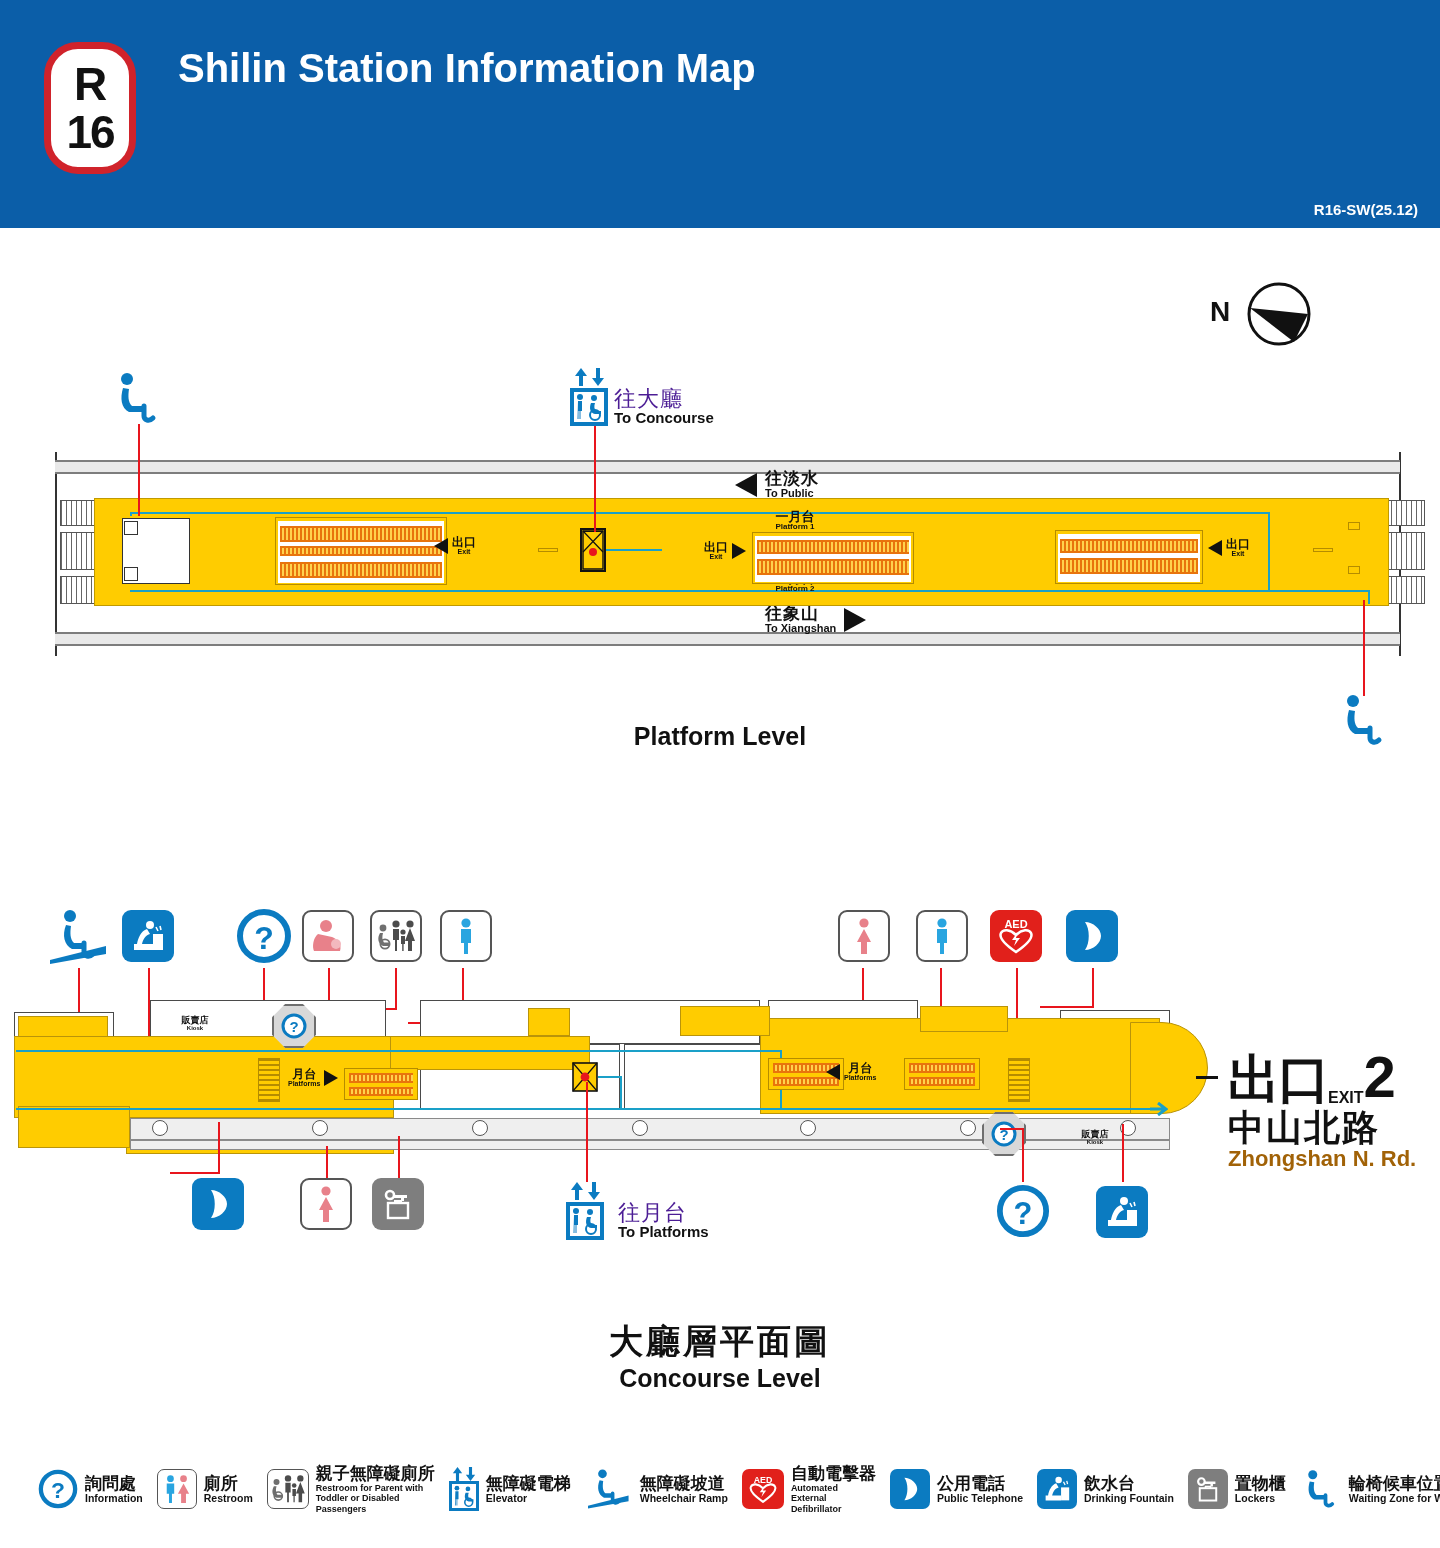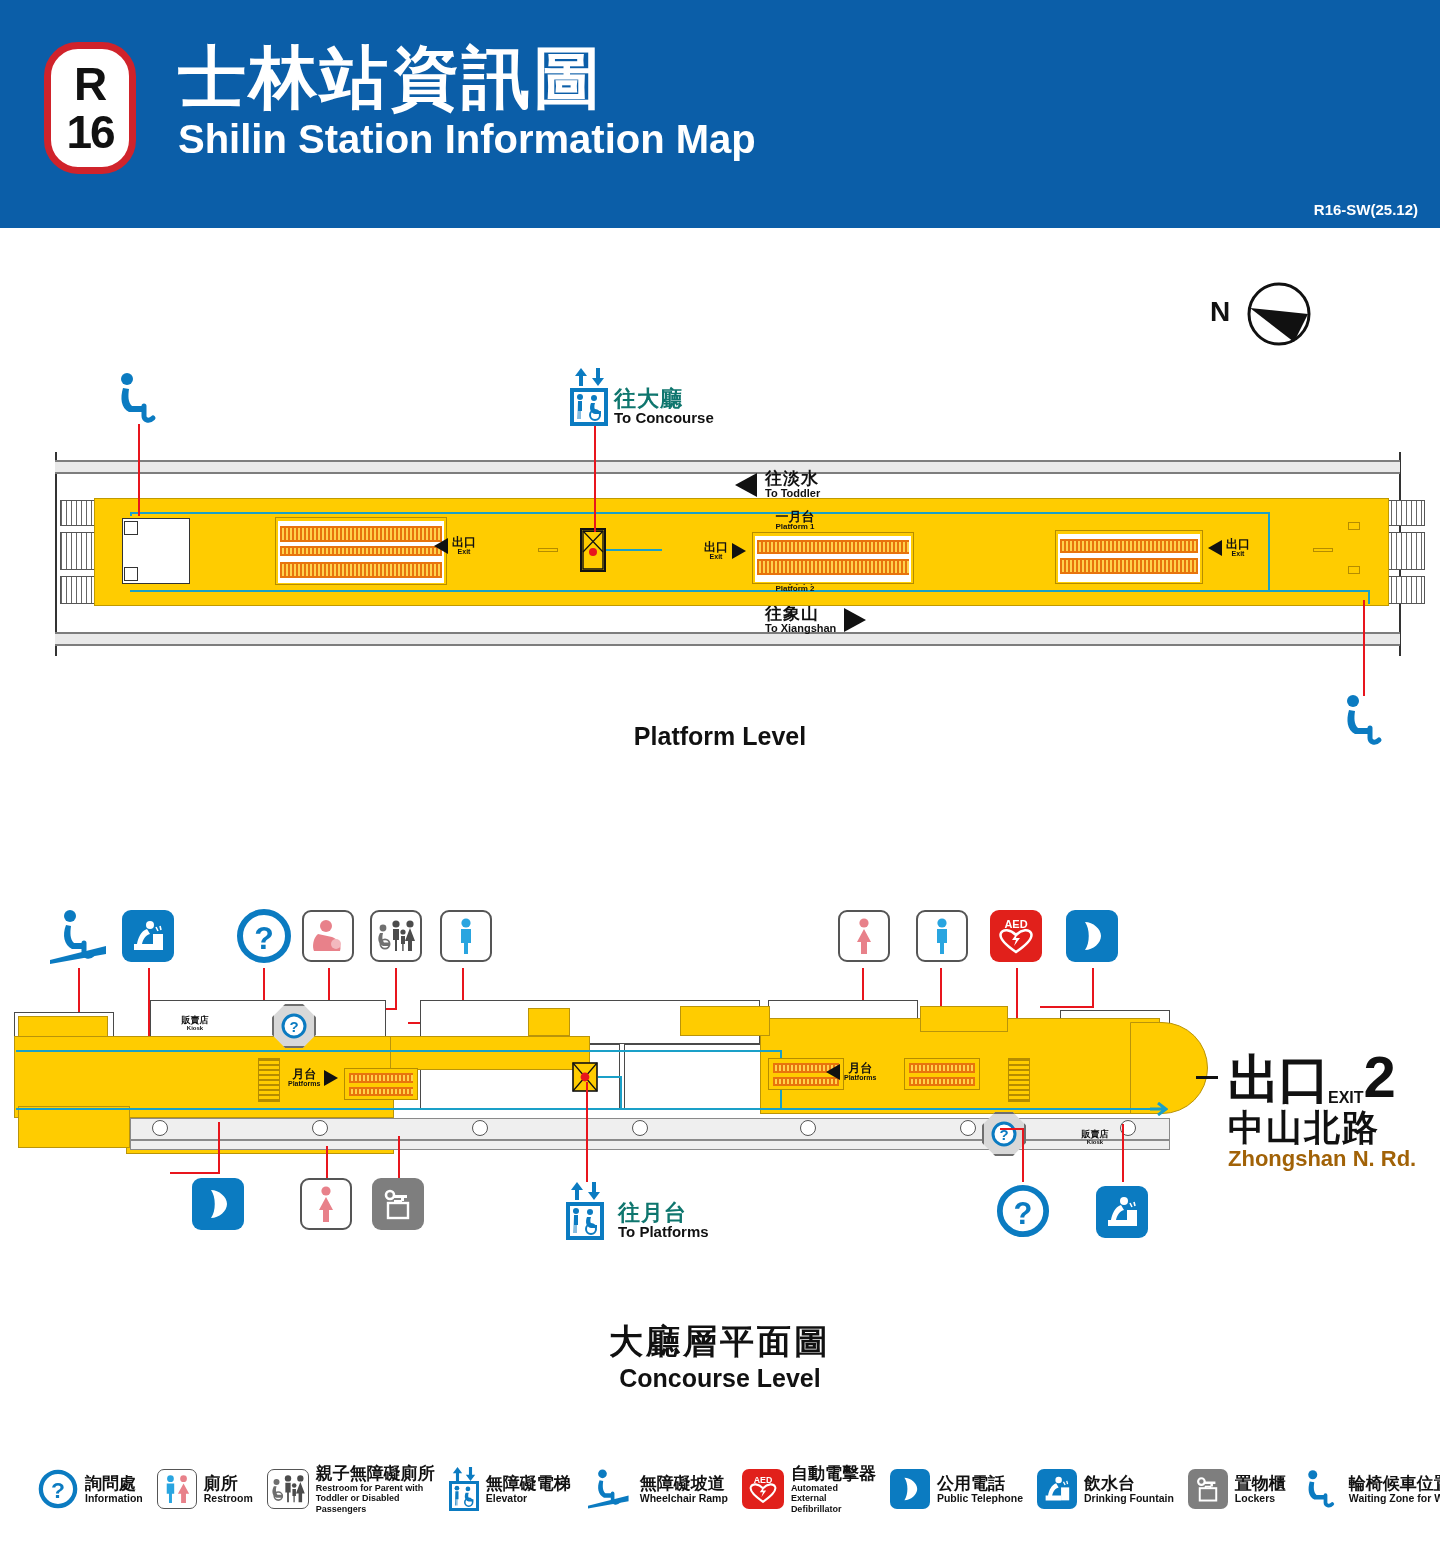--- a/index.html
+++ b/index.html
@@ -153,21 +153,21 @@
   .exit-big .road-zh { font-size:36px; font-weight:bold; color:#111; letter-spacing:2px;
             font-family:"DejaVu Sans","Liberation Sans",sans-serif; margin-top:4px; display:block;}
   .exit-big .road-en { font-size:22px; font-weight:bold; color:#a16207; display:block; margin-top:2px; }
 
   .elev-sign { position:absolute; display:flex; align-items:flex-end; gap:6px; }
   .elev-icon-col { display:flex; flex-direction:column; align-items:center; }
   .elev-arrows { display:flex; gap:3px; margin-bottom:2px; }
   .elev-box { width:38px; height:38px; border:4px solid #0B7BC1; background:#fff;
               display:flex; align-items:center; justify-content:center; }
   .elev-text { line-height:1.05; }
-  .elev-text .zh { font-size:22px; font-weight:bold; color:#0f766e; letter-spacing:1px;
+  .elev-text .zh { font-size:22px; font-weight:normal; color:#4c1d95; letter-spacing:1px;
             font-family:"DejaVu Sans","Liberation Sans",sans-serif; }
   .elev-text .en { font-size:15px; font-weight:bold; color:#111; display:block; }
 
   .kiosk-lbl { position:absolute; text-align:center; line-height:1; }
   .kiosk-lbl .zh { font-size:9px; font-weight:bold; color:#111;
             font-family:"DejaVu Sans","Liberation Sans",sans-serif; }
   .kiosk-lbl .en { font-size:6px; font-weight:bold; color:#111; }
 
   .info-oct { position:absolute; width:44px; height:44px; background:#d8d8d8;
               border:2px solid #6e6e6e;
@@ -194,21 +194,20 @@
 </head>
 <body>
 
 <div class="header">
   <div class="header-inner">
     <div class="station-badge">
       <span class="badge-letter">R</span>
       <span class="badge-num">16</span>
     </div>
     <div class="title-block">
-      <div class="title-zh">士林站資訊圖</div>
       <div class="title-en">Shilin Station Information Map</div>
     </div>
   </div>
   <div class="header-code">R16-SW(25.12)</div>
 </div>
 
 <div class="compass">
   <div class="n-letter">N</div>
   <svg width="70" height="64" viewBox="0 0 70 64">
     <circle cx="35" cy="32" r="30" fill="#fff" stroke="#111" stroke-width="3"></circle>
@@ -220,21 +219,21 @@
 
   <div class="plat-wall-l"></div>
   <div class="plat-wall-r"></div>
   <div class="plat-track-top"></div>
   <div class="plat-track-bot"></div>
 
   <div class="dir-label" style="left:735px; top:110px; display:flex; align-items:center; gap:8px;">
     <div class="arrow-blk arrow-left-lg"></div>
     <div style="text-align:left;">
       <div class="dir-zh">往淡水</div>
-      <div class="dir-en">To Toddler</div>
+      <div class="dir-en">To Public</div>
     </div>
   </div>
   <div class="dir-label" style="left:765px; top:245px; display:flex; align-items:center; gap:8px;">
     <div style="text-align:left;">
       <div class="dir-zh">往象山</div>
       <div class="dir-en">To Xiangshan</div>
     </div>
     <div class="arrow-blk arrow-right-lg"></div>
   </div>
 

